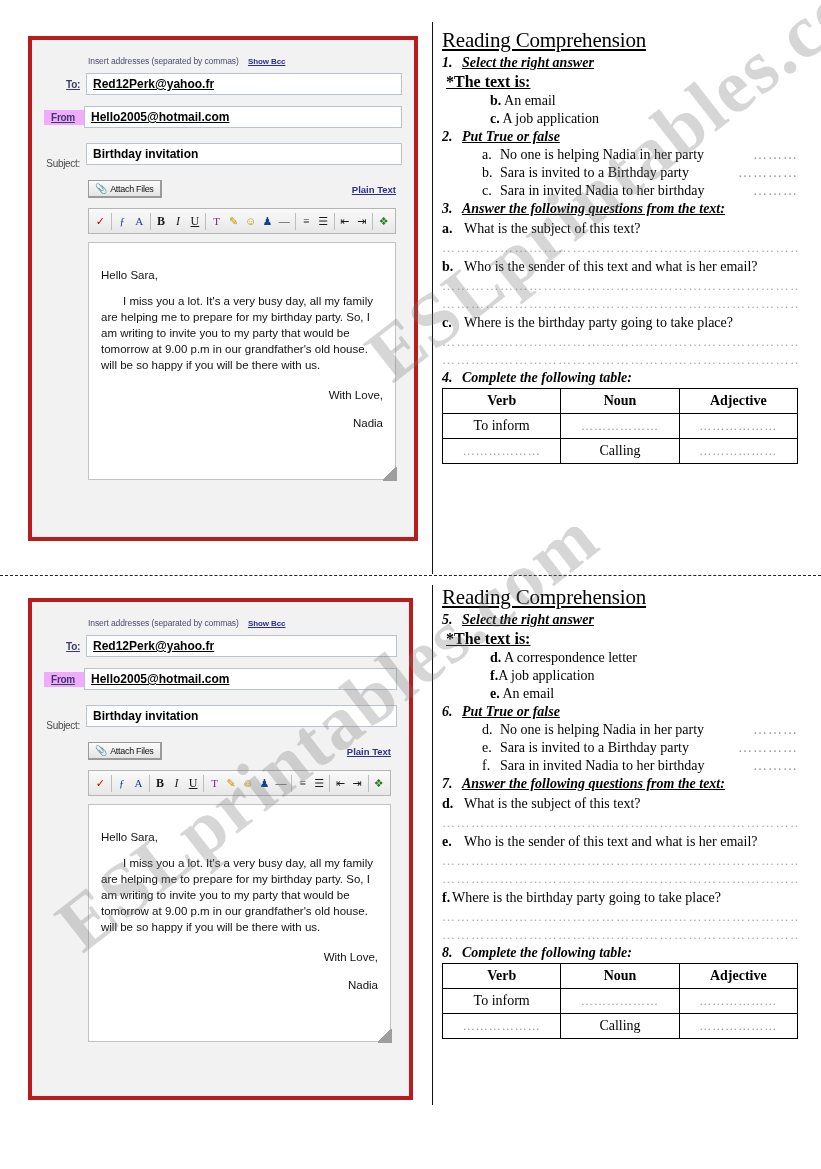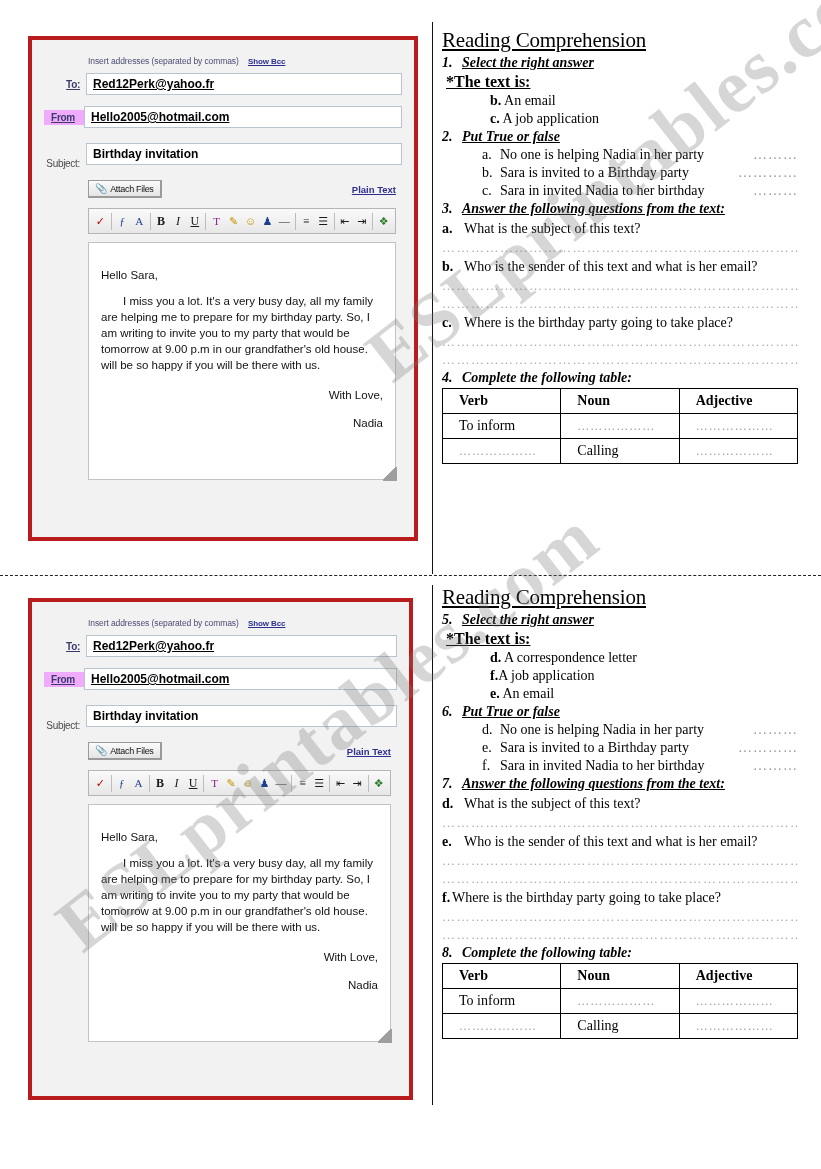--- a/index.html
+++ b/index.html
@@ -314,21 +314,21 @@
 
   table.vt {
     border-collapse: collapse;
     width: 100%;
     margin-top: 2px;
   }
   table.vt td, table.vt th {
     border: 1.2px solid #000;
     padding: 2px 16px;
     font-size: 14px;
-    text-align: left;
+    text-align: center;
     height: 20px;
   }
   table.vt th { font-weight: bold; }
   table.vt .blank { color: #999; letter-spacing: 1px; font-size: 12px; }
 </style>
 </head>
 <body>
 
 <div class="half half-top">
 

